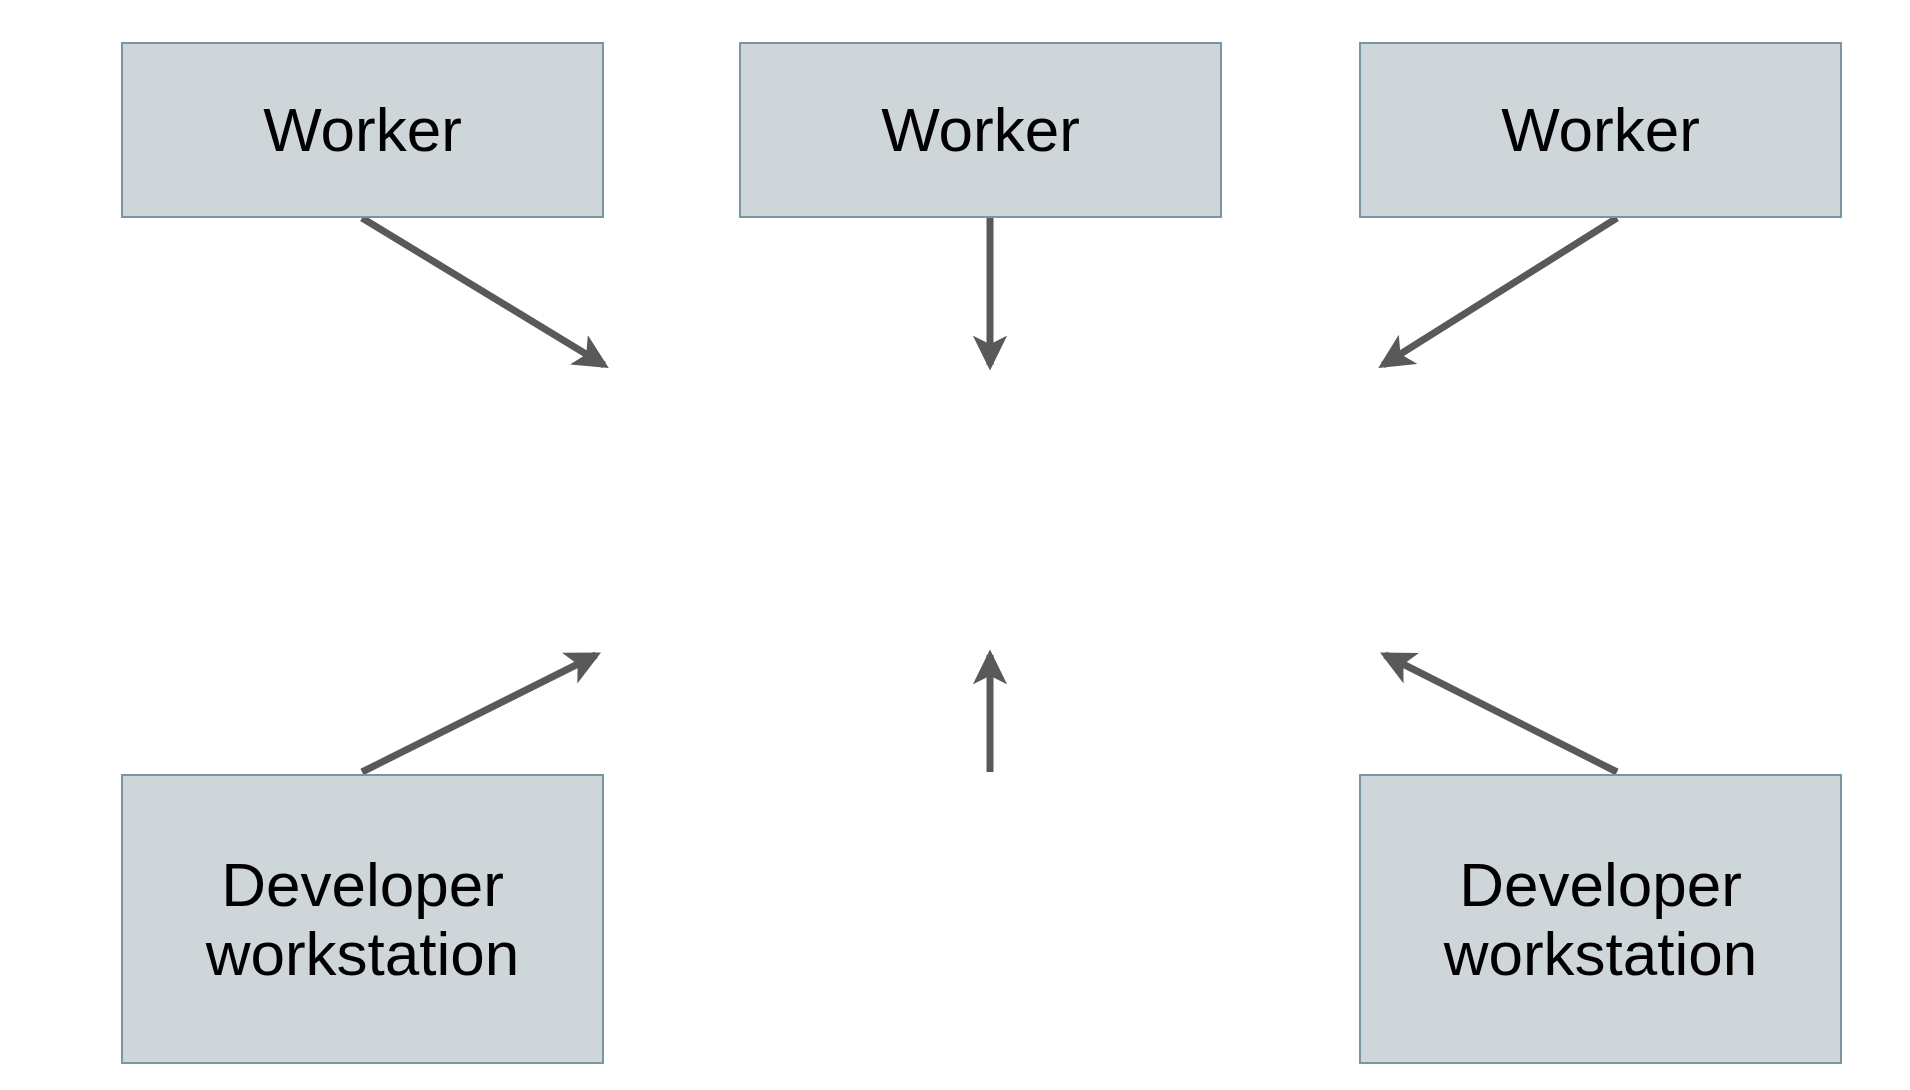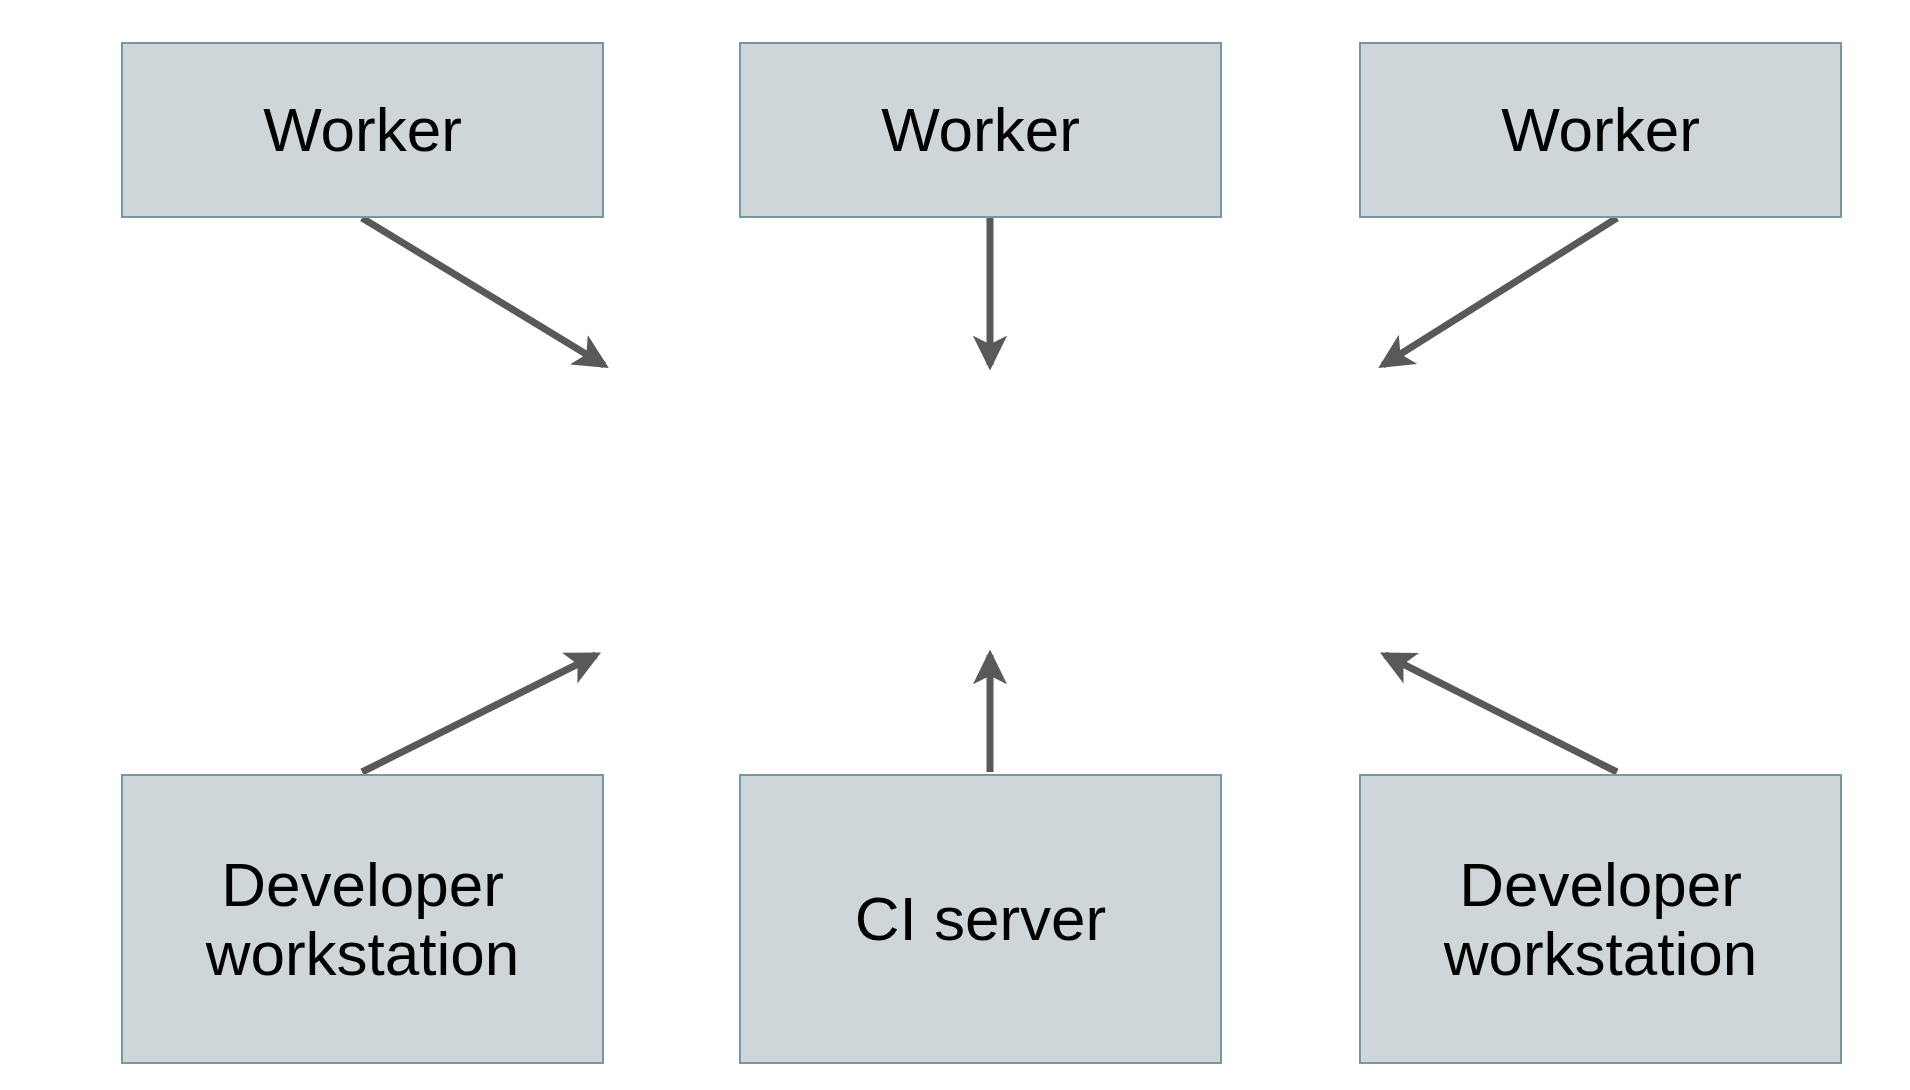--- a/index.html
+++ b/index.html
@@ -78,22 +78,19 @@
   <div class="node" style="left: 1359px; top: 42px; width: 483px; height: 176px; font-size: 62px; background: rgb(207, 214, 217); border-color: rgb(123, 150, 163); color: rgb(0, 0, 0);">
     <span class="node-label">Worker</span>
   </div>
 
 
   <div class="node" style="left: 121px; top: 774px; width: 483px; height: 290px; font-size: 62px; background: rgb(207, 214, 217); border-color: rgb(123, 150, 163); color: rgb(0, 0, 0);">
     <span class="node-label">Developer
 workstation</span>
   </div>
 
-  <div class="node" style="left: 739px; top: 774px; width: 483px; height: 290px; font-size: 62px; background: rgb(207, 214, 217); border-color: rgb(123, 150, 163); color: rgb(0, 0, 0);">
-    <span class="node-label">CI server</span>
-  </div>
 
   <div class="node" style="left: 1359px; top: 774px; width: 483px; height: 290px; font-size: 62px; background: rgb(207, 214, 217); border-color: rgb(123, 150, 163); color: rgb(0, 0, 0);">
     <span class="node-label">Developer
 workstation</span>
   </div>
 
 </div>
 
 </body></html>

